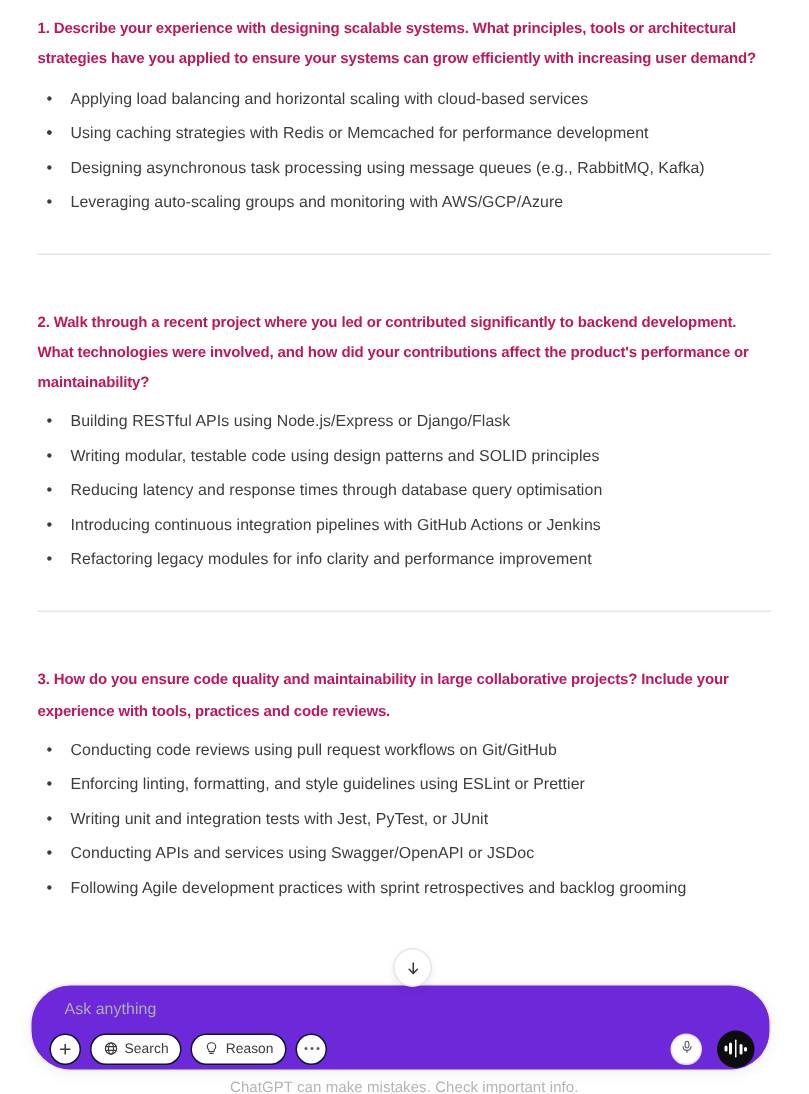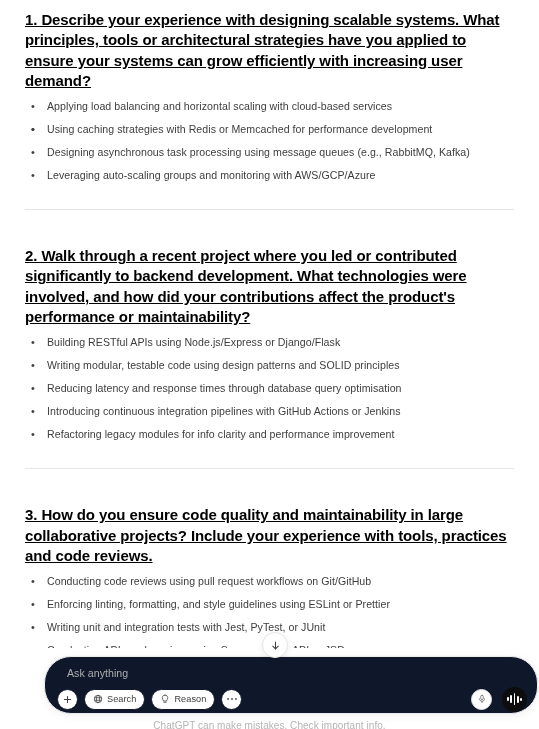--- a/index.html
+++ b/index.html
@@ -24,28 +24,27 @@
     height: 648px;
     overflow: hidden;
     padding: 0;
   }
   .msg {
     padding: 0 25px 0 25px;
   }
   .qa-block { padding-top: 10px; }
 
   .q-heading {
-    font-size: 15px;
+    font-size: 10px;
     font-weight: 700;
     line-height: 20.3px;
-    color: #000000;
+    color: #be185d;
     letter-spacing: -0.1px;
     margin: 0 0 4px 0;
     max-width: 492px;
-    text-decoration: underline;
   }
 
   ul.answers {
     list-style: none;
     margin: 0;
     padding: 0;
   }
   ul.answers li {
     position: relative;
     font-size: 10.6px;
@@ -87,25 +86,25 @@
     display: flex;
     align-items: center;
     justify-content: center;
     z-index: 6;
   }
   .scroll-down-btn svg { display: block; }
 
   
   .composer {
     position: absolute;
-    left: 44px;
+    left: 20px;
     top: 656px;
     width: 494px;
     height: 58px;
-    background: #0f172a;
+    background: #6d28d9;
     border: 1px solid #ececec;
     border-radius: 27px;
     box-shadow: 0 2px 10px rgba(0,0,0,0.055), 0 0 0 0.5px rgba(0,0,0,0.015);
     z-index: 5;
   }
   .composer-input {
     position: absolute;
     left: 22px;
     top: 8px;
     font-size: 10.6px;

